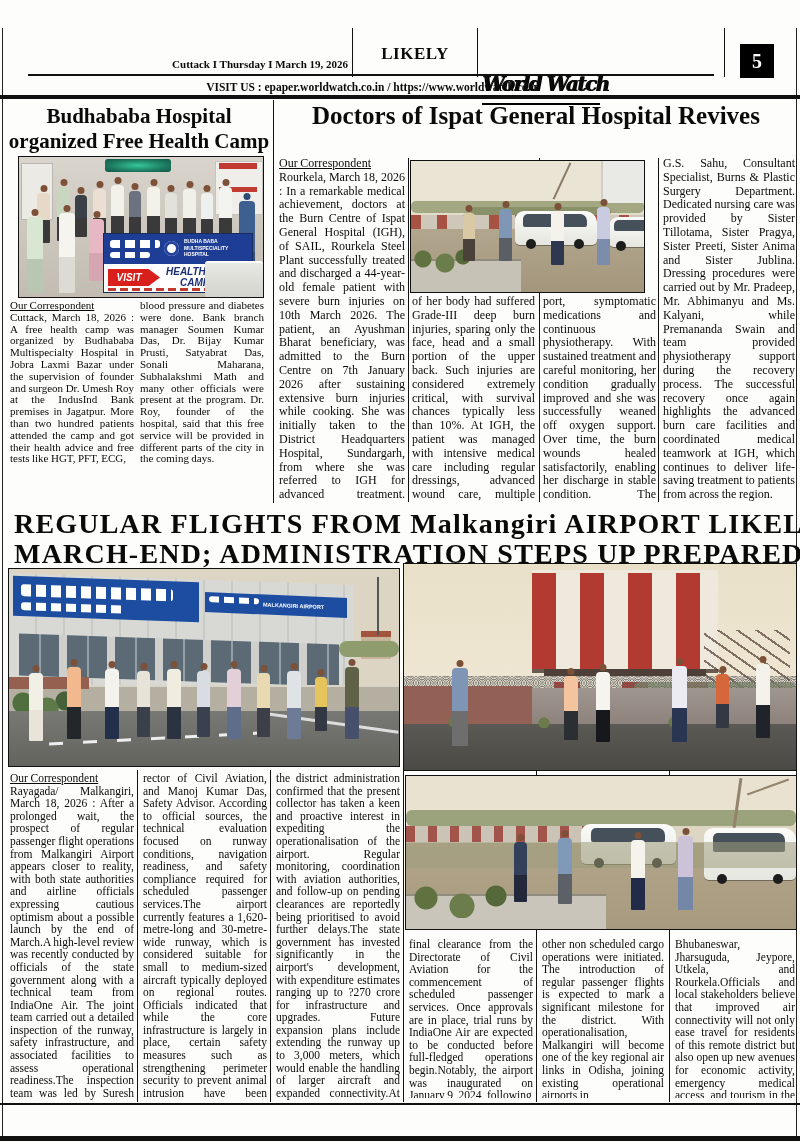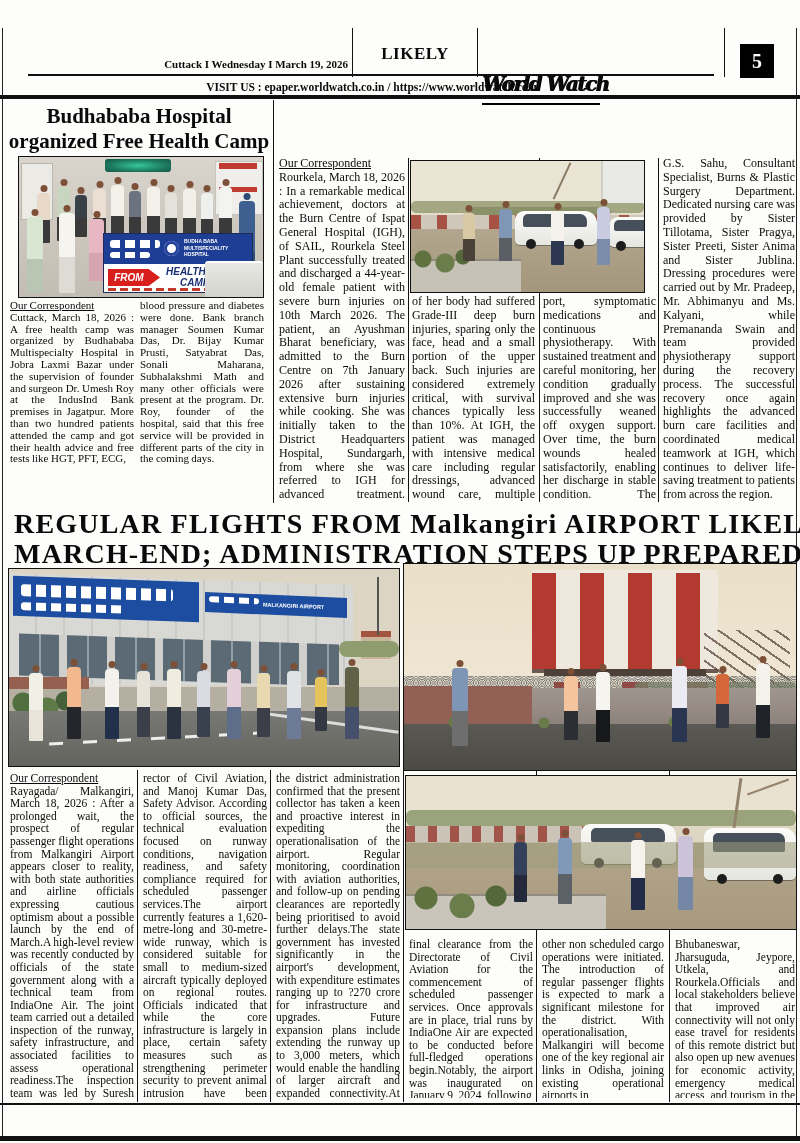--- a/index.html
+++ b/index.html
@@ -48,21 +48,21 @@
 
 <div class="page">
 
   <div class="page-border" style="left:2px"></div>
   <div class="page-border" style="left:796px"></div>
 
   <div class="vline" style="left:352px;top:28px;height:49px"></div>
   <div class="vline" style="left:477px;top:28px;height:49px"></div>
   <div class="vline" style="left:724px;top:28px;height:49px"></div>
 
-  <div class="dateline">Cuttack I Wednesday   I March 19,  2026</div>
+  <div class="dateline">Cuttack I Thursday   I March 19,  2026</div>
   <div class="edition">LIKELY</div>
   <div class="logo">World Watch</div>
   <div class="pagenum">5</div>
 
   <div class="hrule" style="left:28px;top:74px;width:686px;height:2px"></div>
   <div class="visit">VISIT US : epaper.worldwatch.co.in / https://www.worldwatch.co.in</div>
   <div class="hrule" style="left:0;top:95px;width:800px;height:4px"></div>
 
   <div class="hl c" style="left:8px;top:104px;width:262px;font-size:21px">Budhababa Hospital</div>
   <div class="hl c" style="left:8px;top:129px;width:262px;font-size:21px">organized Free Health Camp</div>
@@ -92,39 +92,40 @@
     <i class="p" style="left:220px;top:36px;width:16px;height:100px;--c:#3e6090;--d:#31507a;--h:#2e4a74"></i>
 
     <b style="left:84px;top:76px;width:148px;height:58px;border:1px solid #1c2a55;background:#fff">
       <b style="left:0;top:0;width:148px;height:30px;background:#1e3e95">
         <b class="sq" style="left:6px;top:6px;width:50px;height:8px"></b>
         <b class="sq" style="left:6px;top:18px;width:40px;height:6px"></b>
         <b style="left:60px;top:7px;width:15px;height:15px;border-radius:50%;background:#fff;box-shadow:inset 0 0 0 3px #24439c"></b>
         <b class="tinytxt" style="left:80px;top:4px;width:64px;font-size:5px;line-height:6.5px">BUDHA BABA MULTISPECIALITY HOSPITAL</b>
       </b>
       <b style="left:4px;top:35px;width:52px;height:17px;background:#d81f1c;clip-path:polygon(0 0,78% 0,100% 50%,78% 100%,0 100%)">
-        <b class="tinytxt" style="left:0;top:3px;width:42px;text-align:center;font-size:10px;font-style:italic">FROM</b>
+        <b class="tinytxt" style="left:0;top:3px;width:42px;text-align:center;font-size:10px;font-style:italic">VISIT</b>
       </b>
       <b style="left:62px;top:32px;width:84px;font-size:10px;line-height:11px;font-weight:bold;font-style:italic;color:#1b2f73;font-family:'Liberation Sans',sans-serif">HEALTH</b>
       <b style="left:76px;top:43px;width:70px;font-size:10px;line-height:11px;font-weight:bold;font-style:italic;color:#1b2f73;font-family:'Liberation Sans',sans-serif">CAMP</b>
       <b style="left:4px;bottom:1px;width:140px;height:3px;background:repeating-linear-gradient(90deg,#c0392b 0 8px,transparent 8px 12px)"></b>
     </b>
     <b style="left:186px;top:104px;width:58px;height:36px;background:linear-gradient(#e8e8e4,#d2d2cc);border-top:2px solid #fff;border-radius:3px"></b>
   </div>
 
   <div class="col a1txt" style="left:10px;top:300px;width:124px;height:203px">
     <span class="byline">Our Correspondent</span>
     <span>Cuttack, March 18, 2026 : A free health camp was organized by Budhababa Multispecialty Hospital in Jobra Laxmi Bazar under the supervision of founder and surgeon Dr. Umesh Roy at the IndusInd Bank premises in Jagatpur. More than two hundred patients attended the camp and got their health advice and free tests like HGT, PFT, ECG,</span>
   </div>
   <div class="col a1txt" style="left:140px;top:300px;width:124px;height:203px">
     <span>blood pressure and diabetes were done. Bank branch manager Soumen Kumar Das, Dr. Bijay Kumar Prusti, Satyabrat Das, Sonali Maharana, Subhalakshmi Math and many other officials were present at the program. Dr. Roy, founder of the hospital, said that this free service will be provided in different parts of the city in the coming days.</span>
   </div>
 
   <div class="vline" style="left:273px;top:100px;height:403px"></div>
 
+  <div class="hl c" style="left:277px;top:102px;width:518px;font-size:25px">Doctors of Ispat General Hospital Revives</div>
 
   <div class="vline" style="left:408px;top:158px;height:344px"></div>
   <div class="vline" style="left:539px;top:158px;height:344px"></div>
   <div class="vline" style="left:658px;top:158px;height:344px"></div>
 
   <div class="ph" style="left:410px;top:160px;width:233px;height:131px;background:linear-gradient(#eae4d4 0 40%,#e2dcca 40% 52%,#b2a68e 52%,#a3967c 100%);">
     <b style="left:0;top:40px;width:233px;height:12px;background:#a3a882;border-radius:5px"></b>
     <b style="left:60px;top:46px;width:140px;height:9px;background:#8a9168;border-radius:5px"></b>
     <b style="left:190px;top:0;width:43px;height:42px;background:#e9e9e5;border-left:2px solid #cfcfc8"></b>
     <b style="left:150px;top:0;width:2px;height:40px;background:#8a7a64;transform:rotate(25deg)"></b>

